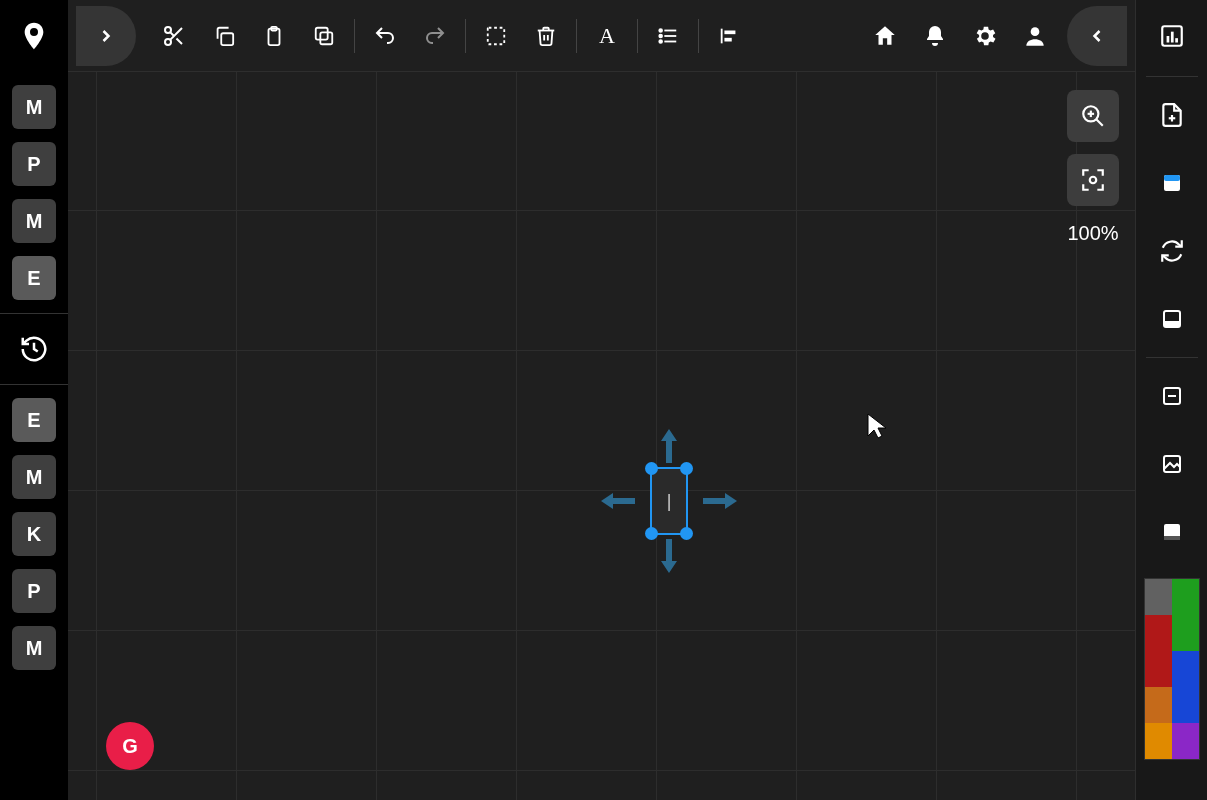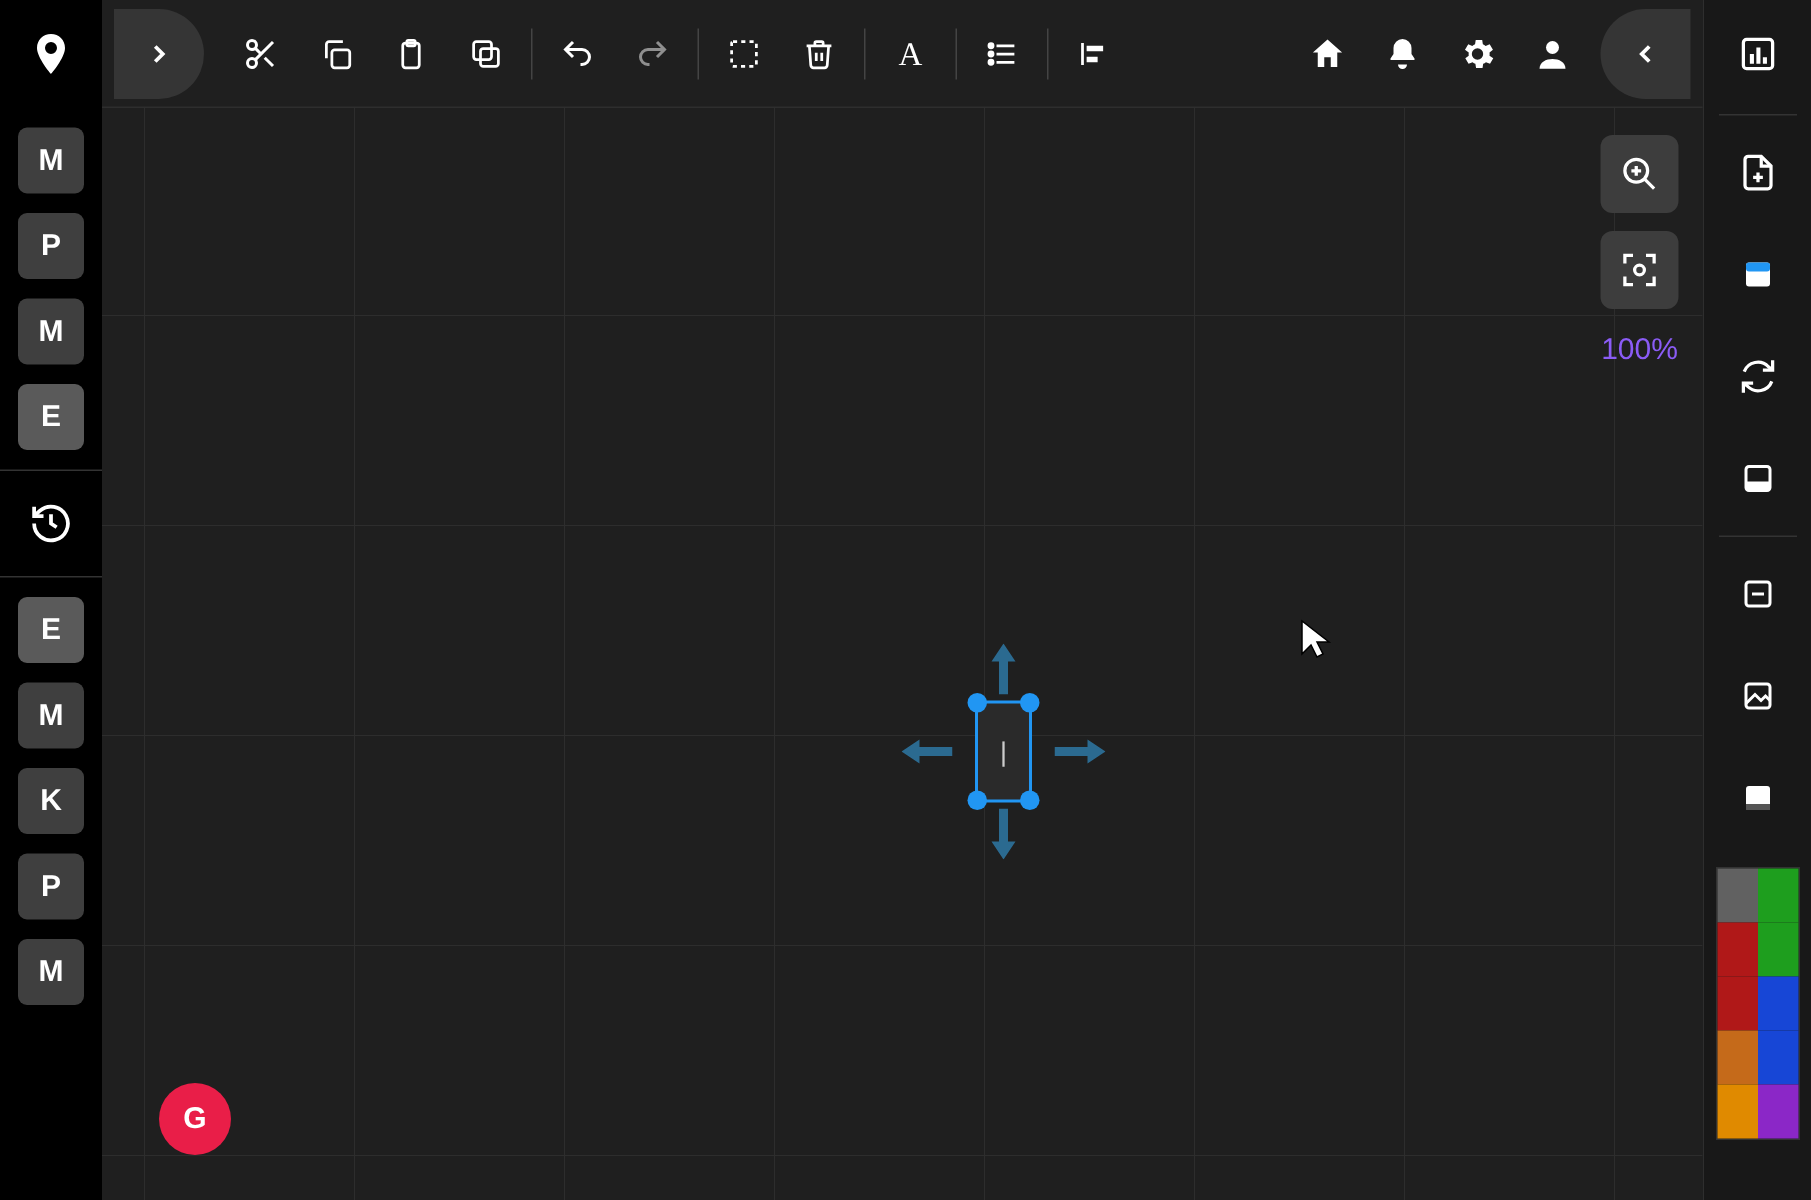--- a/index.html
+++ b/index.html
@@ -41,21 +41,21 @@
   .arrow.up { left:50%; top:-40px; transform:translateX(-50%); }
   .arrow.down { left:50%; bottom:-40px; transform:translateX(-50%) rotate(180deg); }
   .arrow.left { left:-46px; top:50%; transform:translateY(-50%) rotate(-90deg); }
   .arrow.right { right:-46px; top:50%; transform:translateY(-50%) rotate(90deg); }
 
   .cursor-ptr { position:absolute; left: 798px; top: 340px; color:#fff; }
 
   
   .zoom-stack { position:absolute; right: 16px; top: 18px; display:flex; flex-direction:column; align-items:center; gap:12px; }
   .zoom-btn { width:52px; height:52px; border-radius:8px; background:#3d3d3d; display:flex; align-items:center; justify-content:center; cursor:pointer; }
-  .zoom-label { color:#8b5cf6; font-size:20px; margin-top:4px; }
+  .zoom-label { color:#ffffff; font-size:20px; margin-top:4px; }
 
   
   .fab { position:absolute; left: 38px; bottom: 30px; width: 48px; height:48px; border-radius:50%; background:#e91e48; color:#fff; font-weight:700; font-size:20px; display:flex; align-items:center; justify-content:center; cursor:pointer; }
 
   
   .right-sidebar { width: 72px; background: #181818; display:flex; flex-direction:column; align-items:center; border-left:1px solid #2e2e2e; }
   .r-top { width:100%; height:72px; display:flex; align-items:center; justify-content:center; }
   .r-item { width:40px; height:40px; margin:14px 0; display:flex; align-items:center; justify-content:center; cursor:pointer; color:#e0e0e0; }
   .r-sep { width: 52px; height:1px; background:#333; margin:4px 0; }
 

